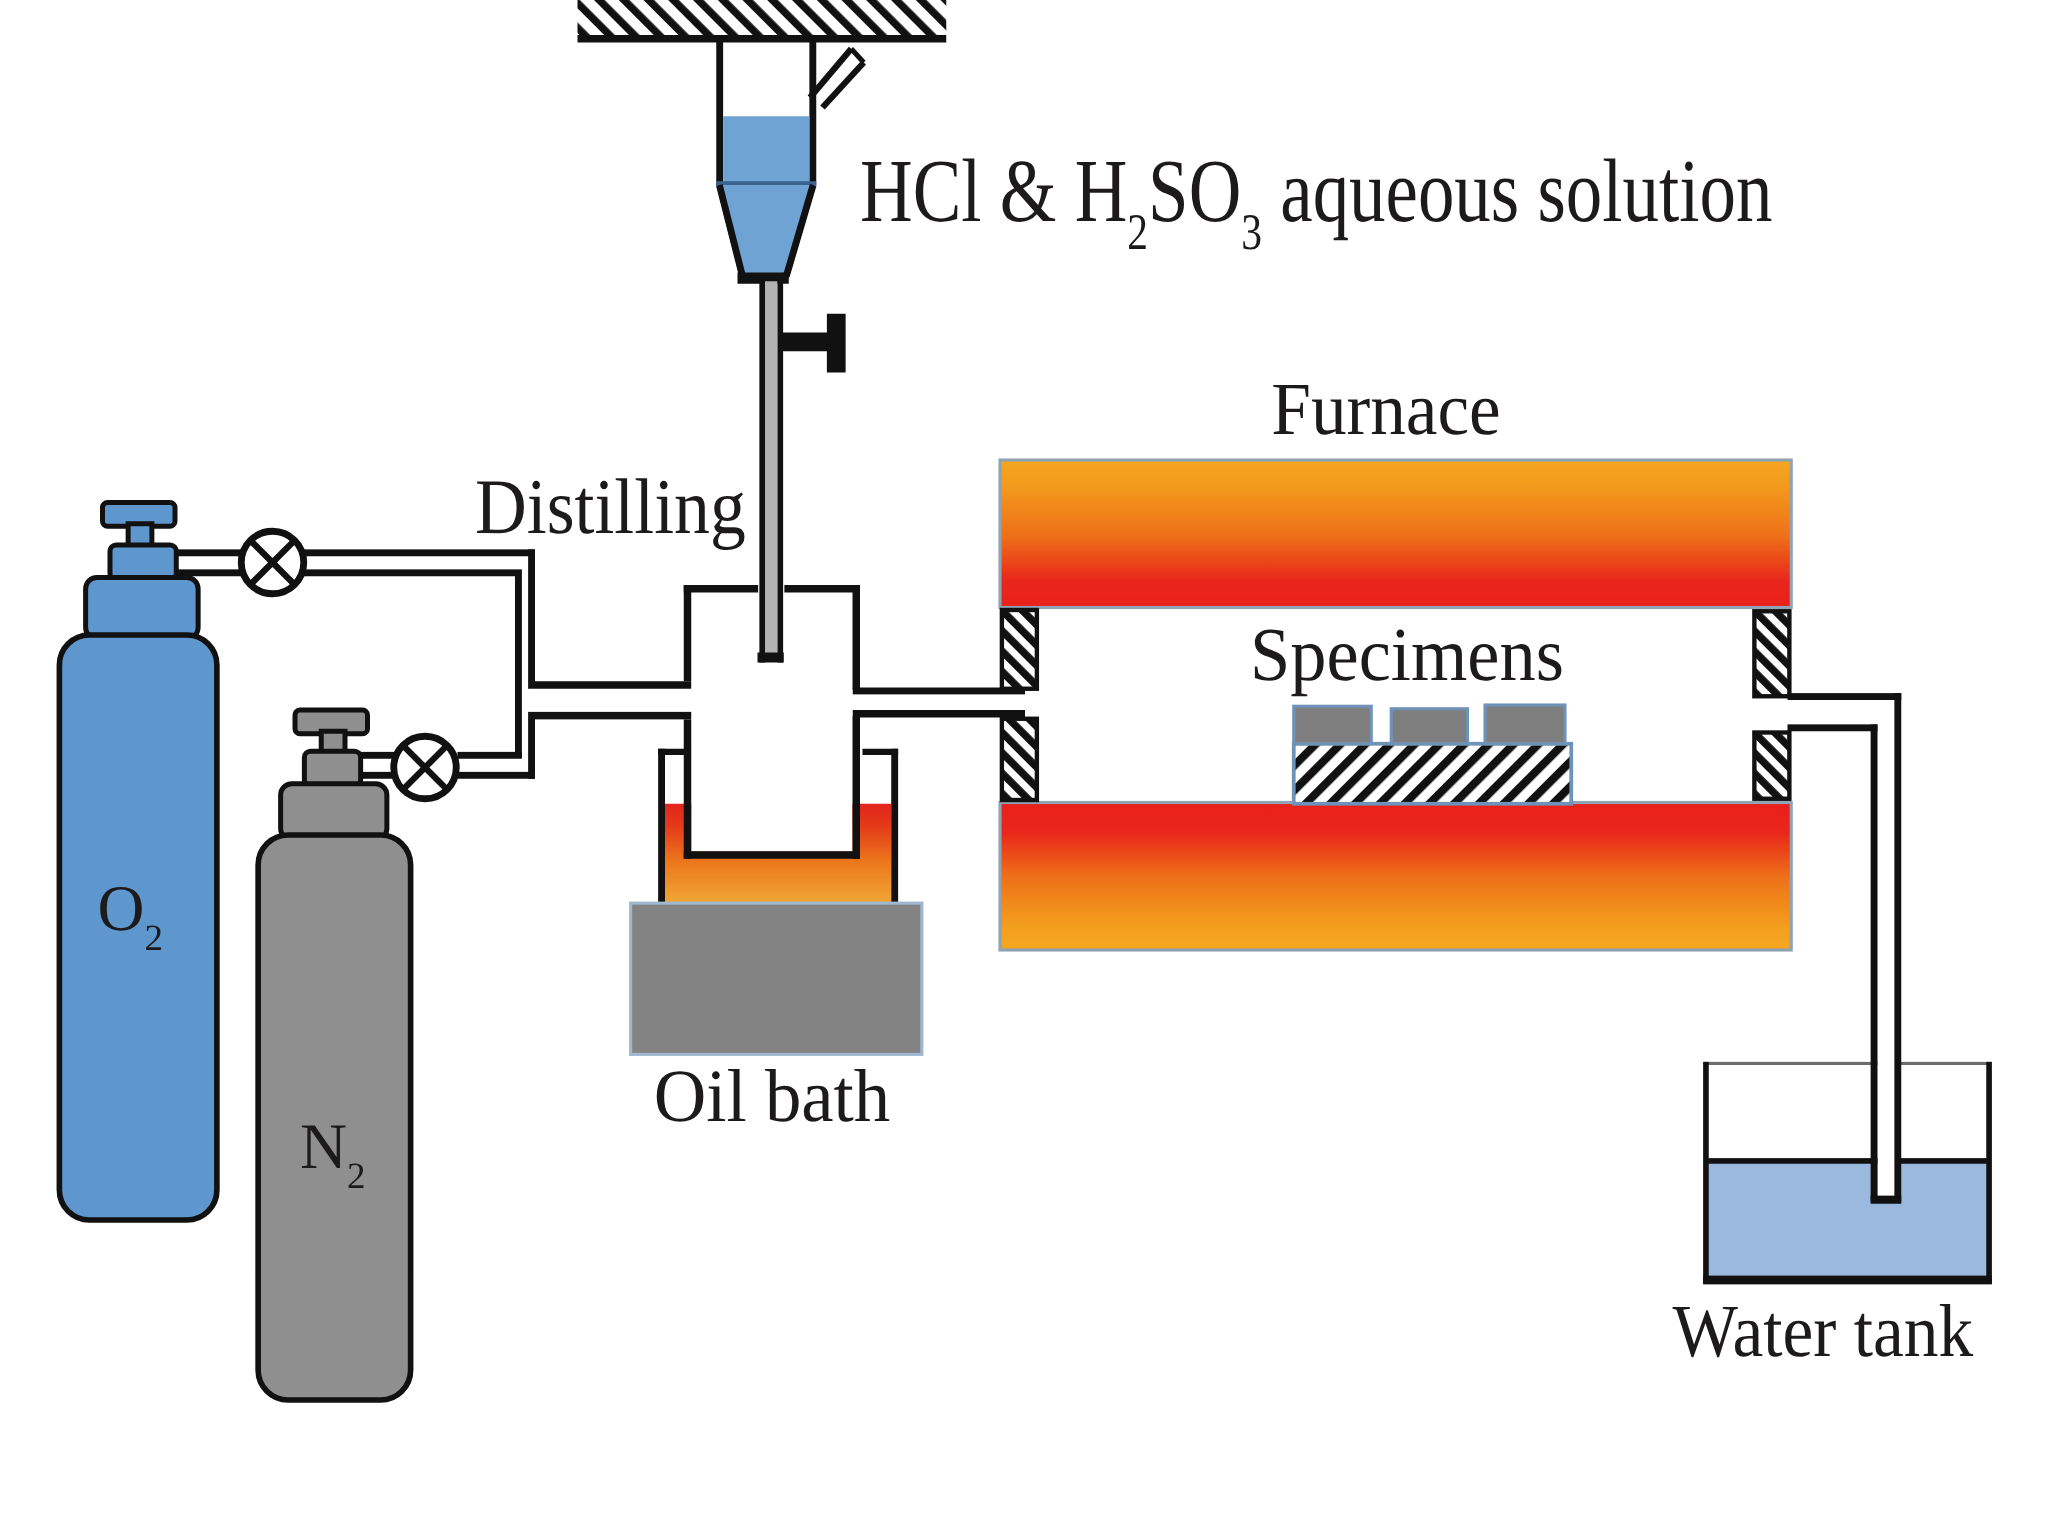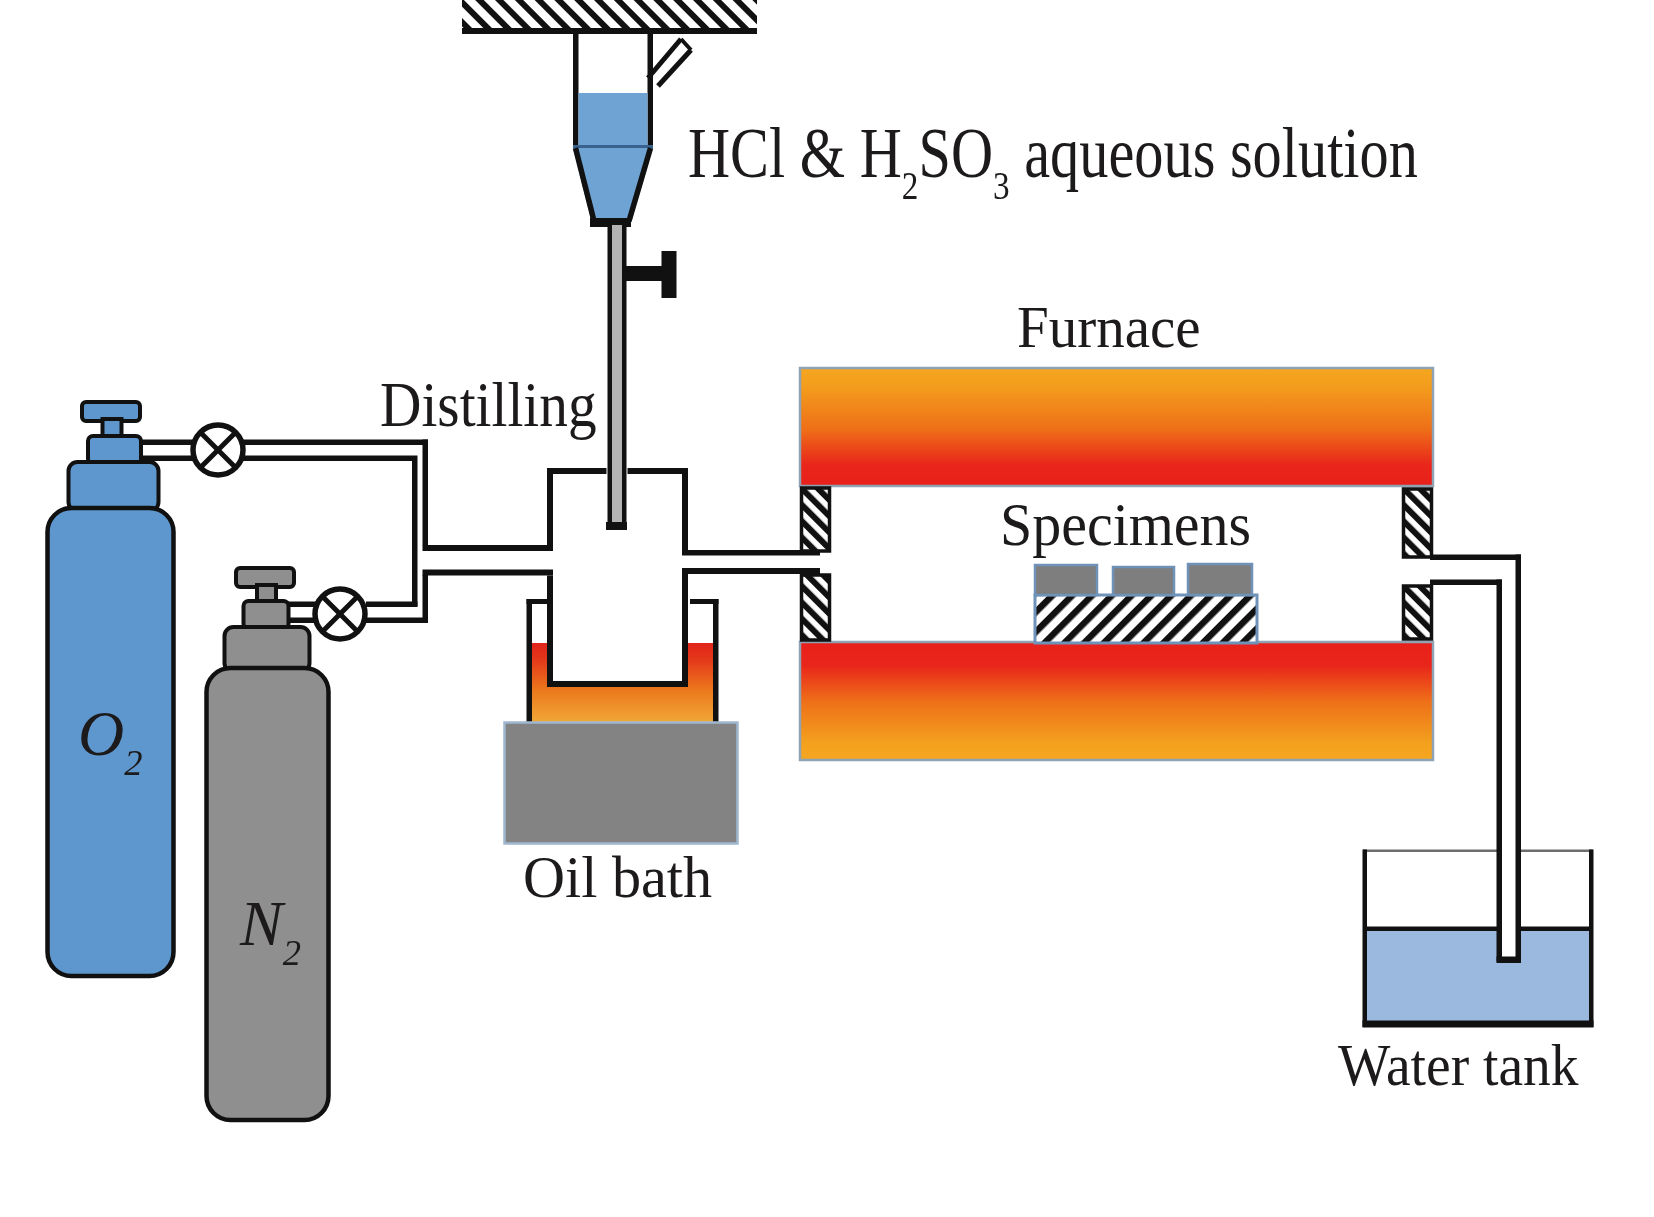--- a/index.html
+++ b/index.html
@@ -6,21 +6,21 @@
   #canvas{position:relative;width:1654px;height:1217px;background:#fff;overflow:hidden;}
   svg{position:absolute;left:0;top:0;}
   .lbl{position:absolute;font-family:"Liberation Serif",serif;line-height:1;color:#1d1a1b;white-space:nowrap;transform-origin:0 0;}
   .lbl sub{font-size:0.57em;vertical-align:-0.54em;}
   .l-sol{font-size:72px;transform:scaleX(0.81);}
   .l-dis{font-size:63px;transform:scaleX(0.91);}
   .l-fur{font-size:60px;transform:scaleX(0.95);}
   .l-spe{font-size:61px;transform:scaleX(0.95);}
   .l-oil{font-size:60px;transform:scaleX(0.97);}
   .l-wat{font-size:60px;transform:scaleX(0.925);}
-  .l-gas{font-size:64px;font-style:italic;}
+  .l-gas{font-size:52px;}
 </style>
 </head>
 <body>
 
 <div id="canvas">
 <svg width="1654" height="1217" viewBox="0 0 1654 1217">
   <defs>
     <pattern id="hatB" patternUnits="userSpaceOnUse" width="11.5" height="11.5" patternTransform="rotate(-45)">
       <rect width="11.5" height="11.5" fill="#ffffff"></rect>
       <rect width="6" height="11.5" fill="#111111"></rect>

